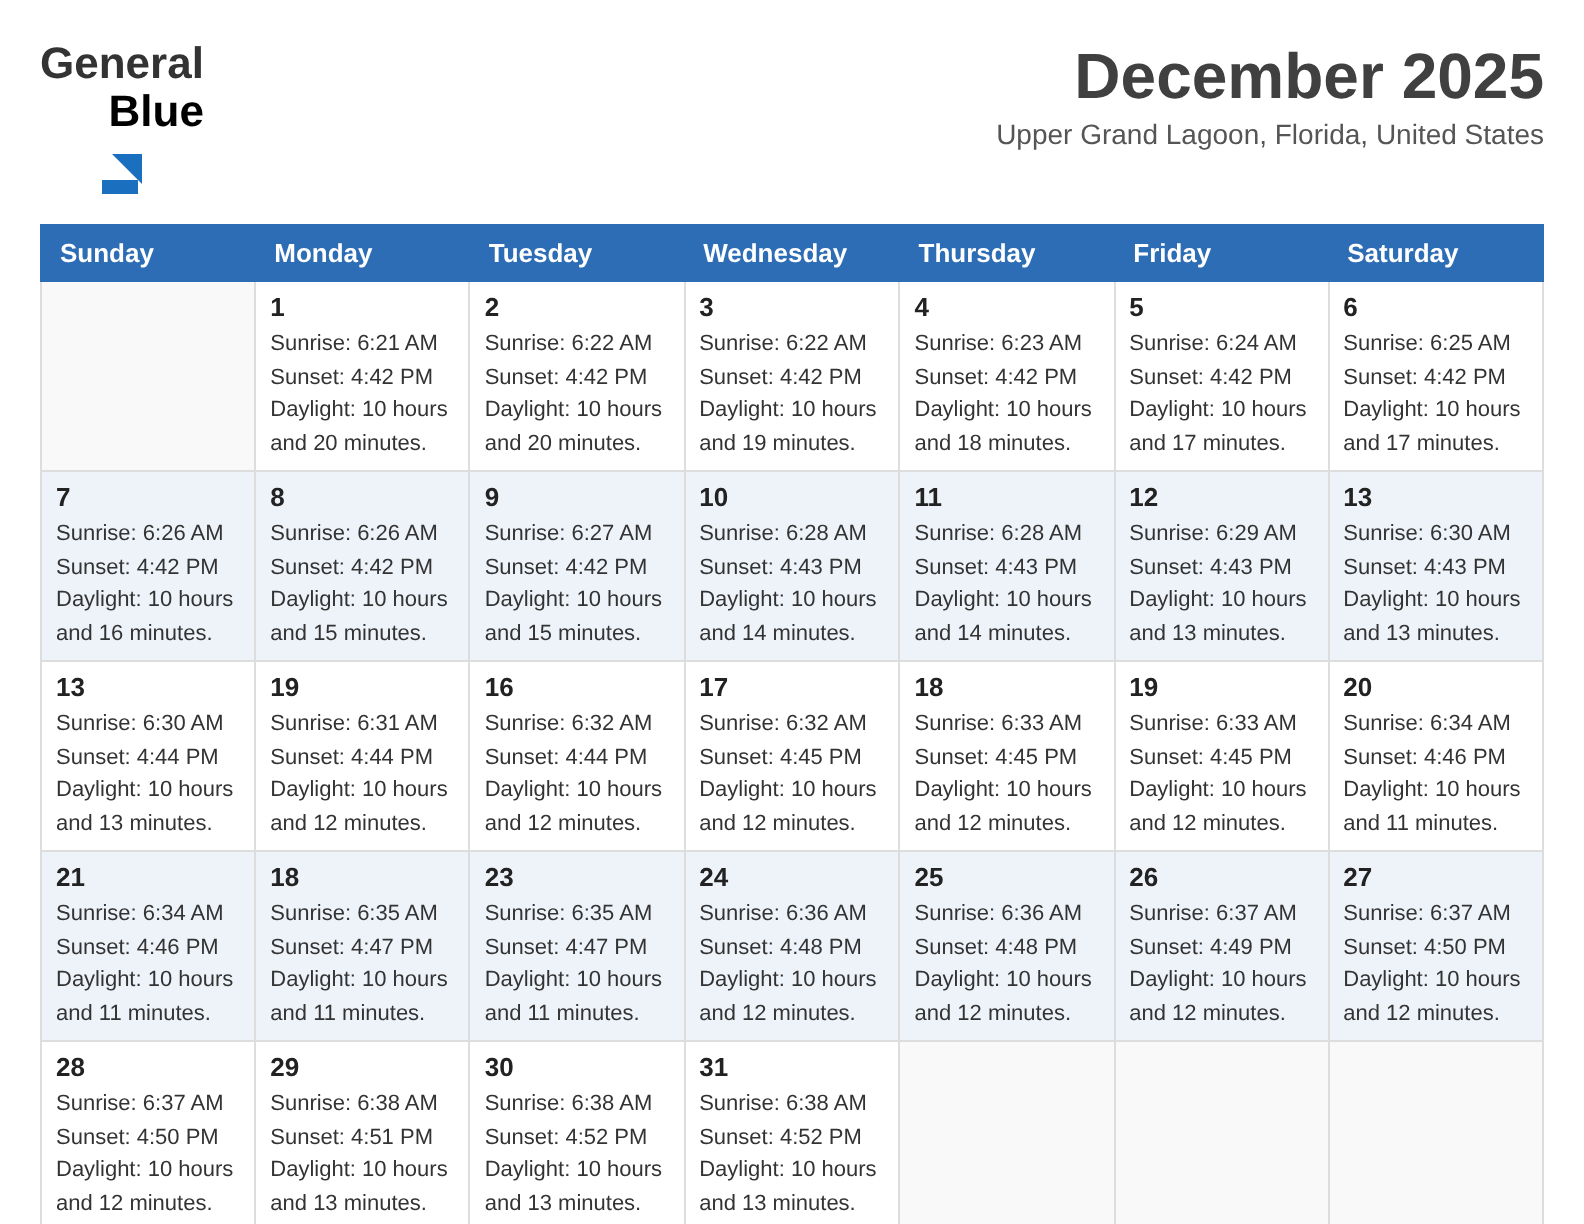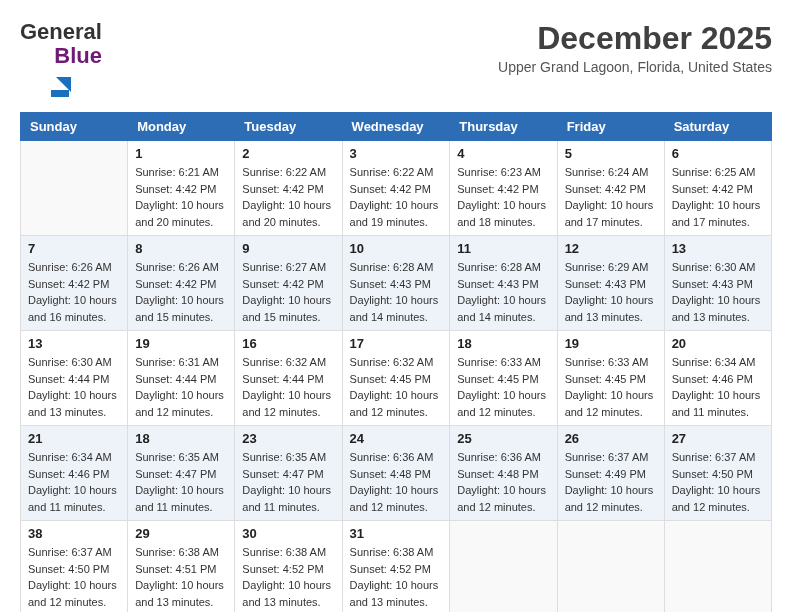--- a/index.html
+++ b/index.html
@@ -84,21 +84,21 @@
     }
   </style>
 </head>
 <body>
 
 <div class="header">
   <div class="logo">
     <div style="display:flex;align-items:center;gap:4px;flex-direction:column;">
       <div style="display:flex;flex-direction:column;align-items:flex-end;">
         <span style="font-size:22px;font-weight:bold;color:#333;line-height:1.1;">General</span>
-        <span style="font-size:22px;font-weight:bold;color:#701a75;line-height:1.1;">Blue</span>
+        <span style="font-size:22px;font-weight:bold;color:#000000;line-height:1.1;">Blue</span>
       </div>
       <svg width="30" height="30" viewBox="0 0 30 30">
         <polygon points="10,5 25,5 25,20" fill="#1a6fbf"></polygon>
         <rect x="5" y="18" width="18" height="7" fill="#1a6fbf"></rect>
       </svg>
     </div>
   </div>
   <div class="title-block">
     <div class="month-title">December 2025</div>
     <div class="location">Upper Grand Lagoon, Florida, United States</div>
@@ -230,21 +230,21 @@
           <div class="day-number">26</div>
           <div class="day-info">Sunrise: 6:37 AM<br>Sunset: 4:49 PM<br>Daylight: 10 hours<br>and 12 minutes.</div>
         </td>
         <td>
           <div class="day-number">27</div>
           <div class="day-info">Sunrise: 6:37 AM<br>Sunset: 4:50 PM<br>Daylight: 10 hours<br>and 12 minutes.</div>
         </td>
       </tr>
       <tr>
         <td>
-          <div class="day-number">38</div>
+          <div class="day-number">28</div>
           <div class="day-info">Sunrise: 6:37 AM<br>Sunset: 4:50 PM<br>Daylight: 10 hours<br>and 12 minutes.</div>
         </td>
         <td>
           <div class="day-number">29</div>
           <div class="day-info">Sunrise: 6:38 AM<br>Sunset: 4:51 PM<br>Daylight: 10 hours<br>and 13 minutes.</div>
         </td>
         <td>
           <div class="day-number">30</div>
           <div class="day-info">Sunrise: 6:38 AM<br>Sunset: 4:52 PM<br>Daylight: 10 hours<br>and 13 minutes.</div>
         </td>

